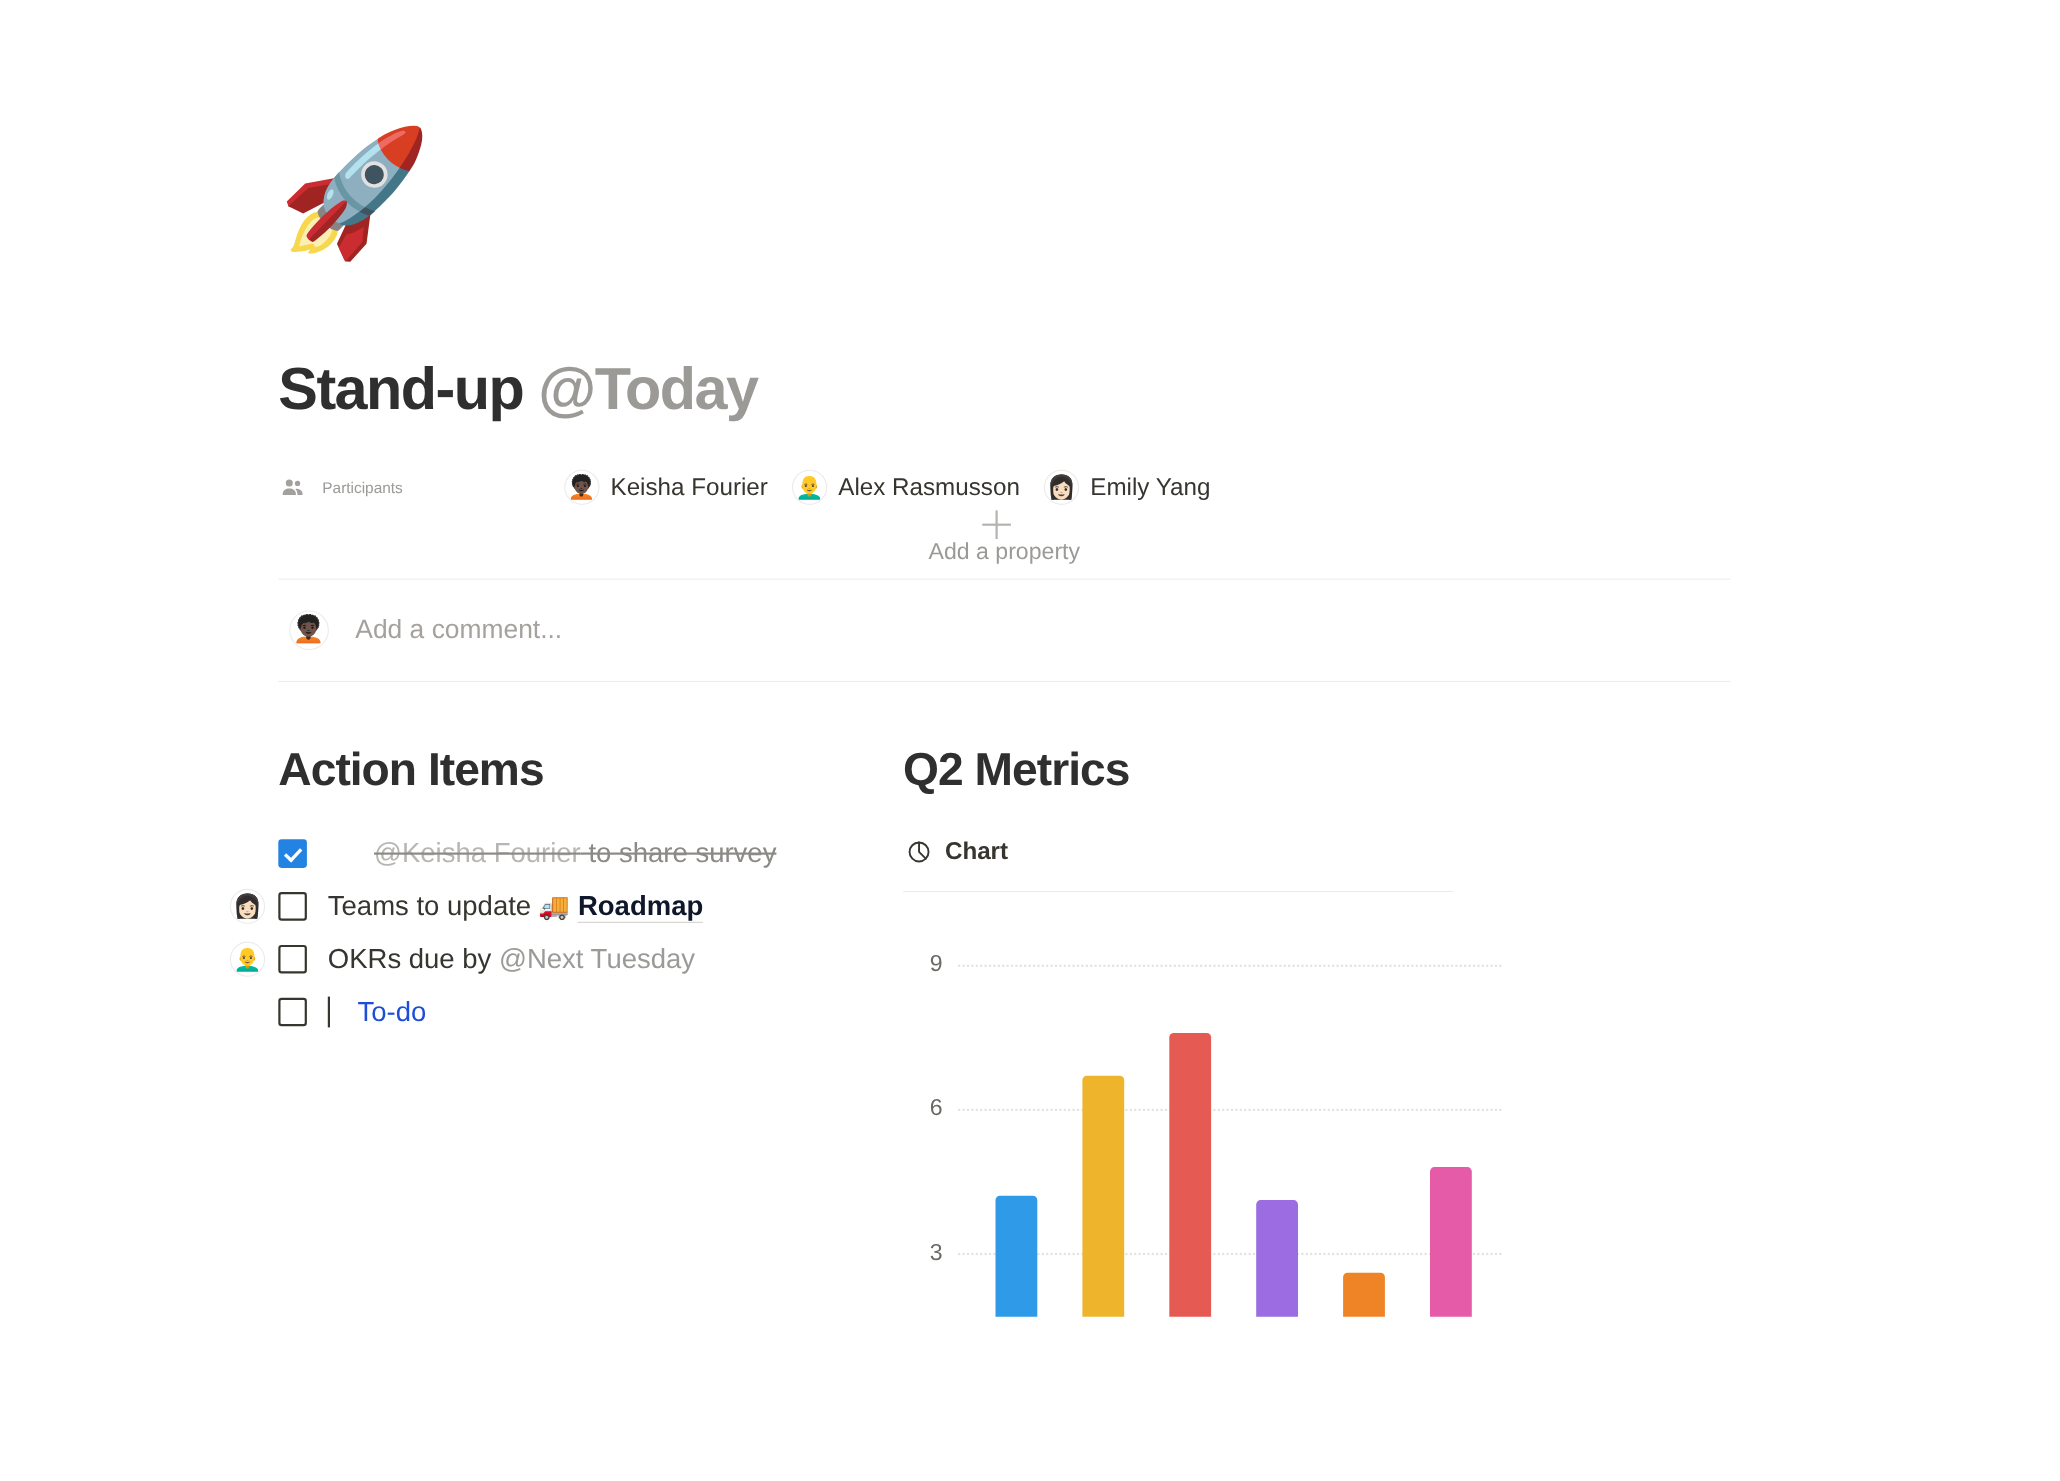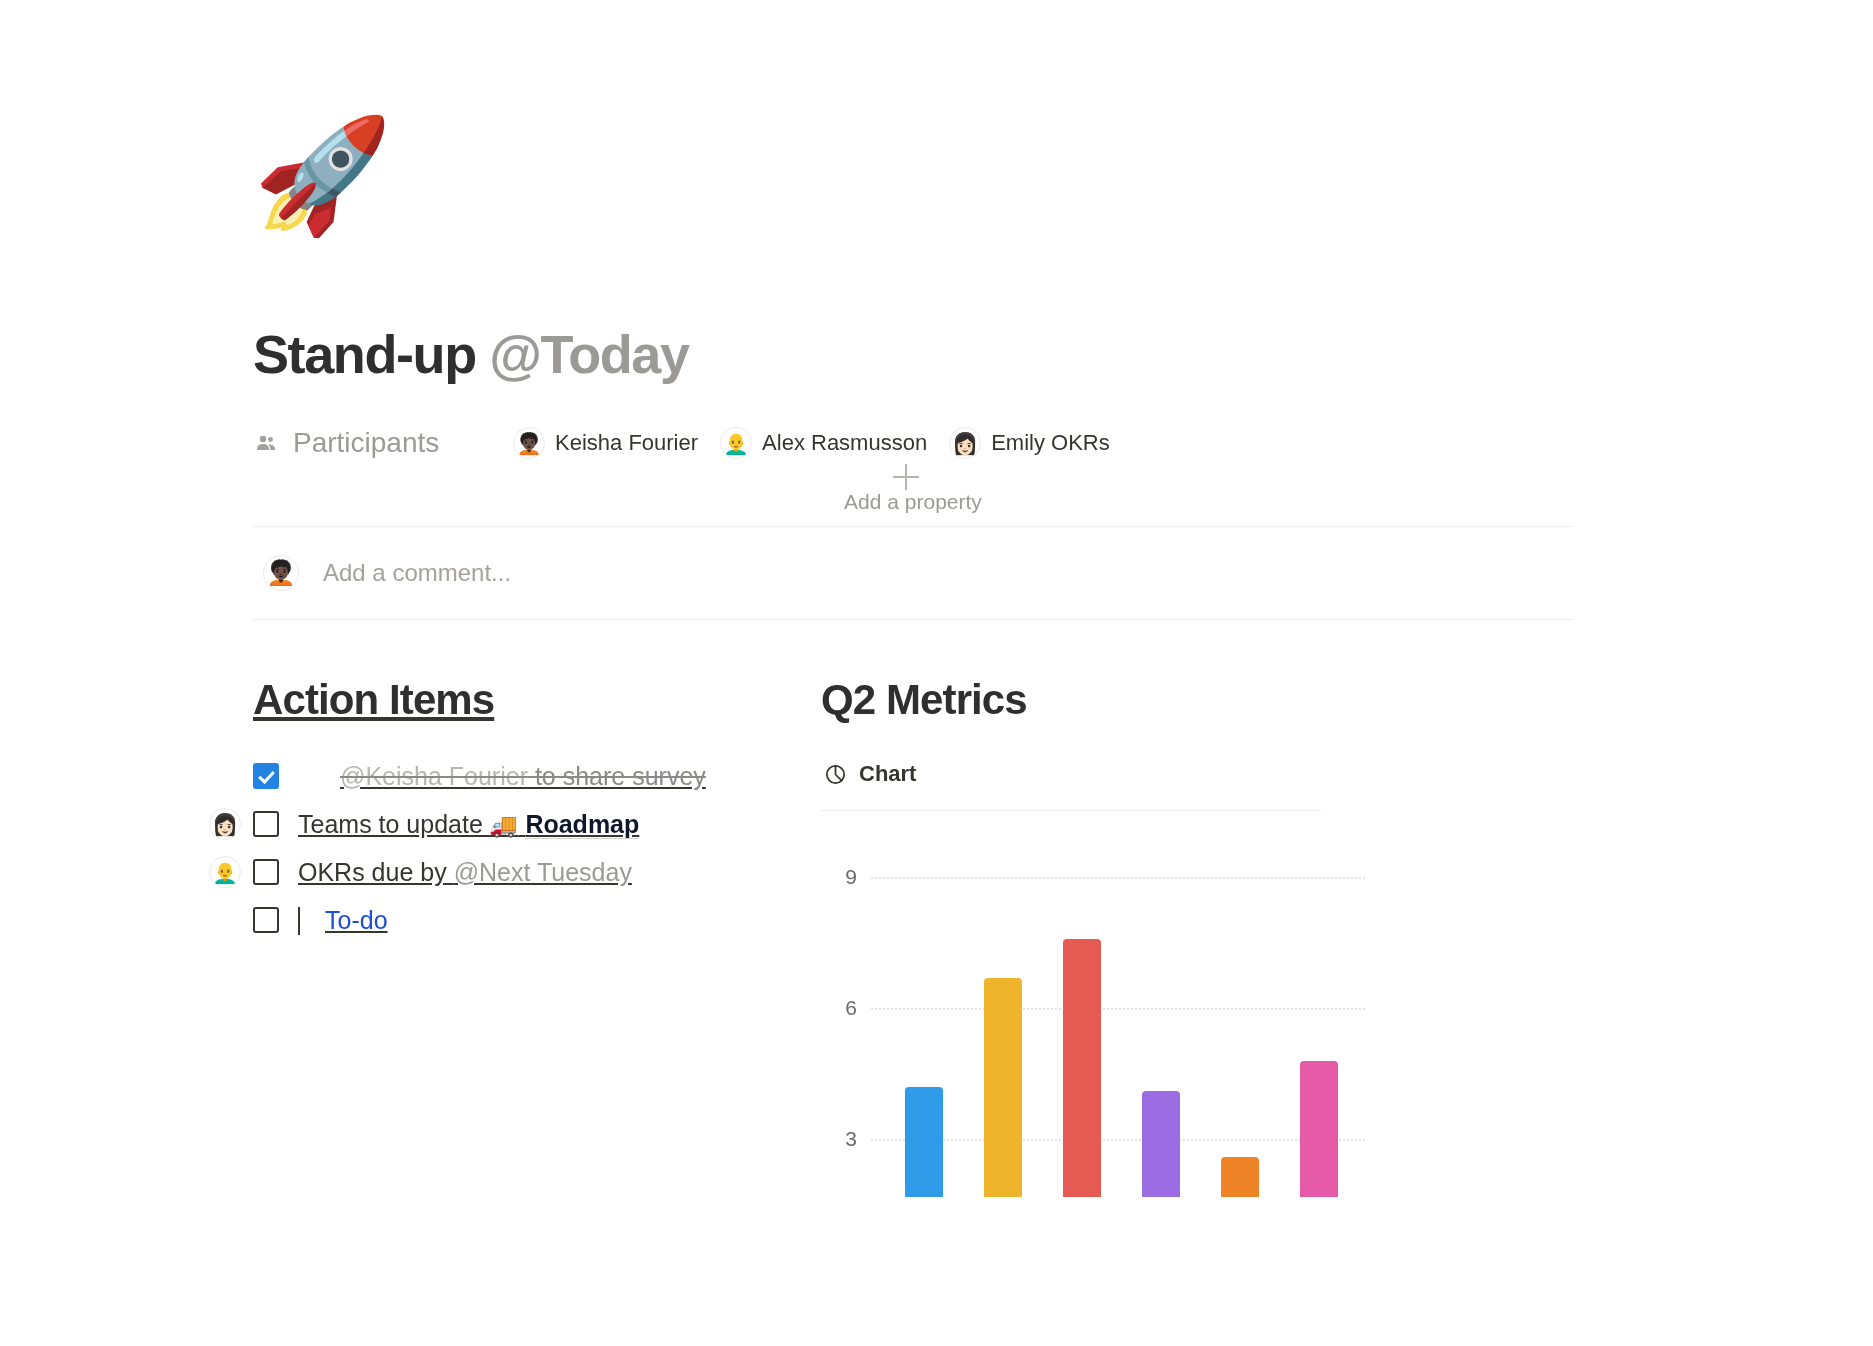--- a/index.html
+++ b/index.html
@@ -62,21 +62,21 @@
     display: flex;
     align-items: center;
     height: 42px;
   }
   .prop-label {
     display: flex;
     align-items: center;
     width: 260px;
     flex: none;
     color: #9b9a97;
-    font-size: 28px;
+    font-size: 14px;
   }
   .prop-label .ico {
     width: 26px;
     height: 26px;
     margin-right: 14px;
     display: inline-flex;
     align-items: center;
     justify-content: center;
     flex: none;
   }
@@ -160,21 +160,21 @@
     color: #a5a29d;
     font-size: 24px;
     margin-left: 14px;
   }
 
   
   .columns {
     display: flex;
     margin-top: 56px;
   }
-  .col-left { width: 568px; flex: none; text-decoration: underline; }
+  .col-left { width: 568px; flex: none; }
   .col-right { width: 752px; flex: none; }
 
   .h1 {
     font-size: 42px;
     font-weight: bold;
     letter-spacing: -0.9px;
     color: #2f2f2f;
     margin: 0 0 28px 0;
   }
 
@@ -332,21 +332,21 @@
           <span class="participant">
             <span class="avatar">🧑🏿‍🦱</span>
             <span>Keisha Fourier</span>
           </span>
           <span class="participant">
             <span class="avatar">👨‍🦲</span>
             <span>Alex Rasmusson</span>
           </span>
           <span class="participant">
             <span class="avatar">👩🏻</span>
-            <span>Emily OKRs</span>
+            <span>Emily Yang</span>
           </span>
         </div>
       </div>
 
       <div class="add-prop">
         <span class="plus"></span>
         <span>Add a property</span>
       </div>
     </div>
 

